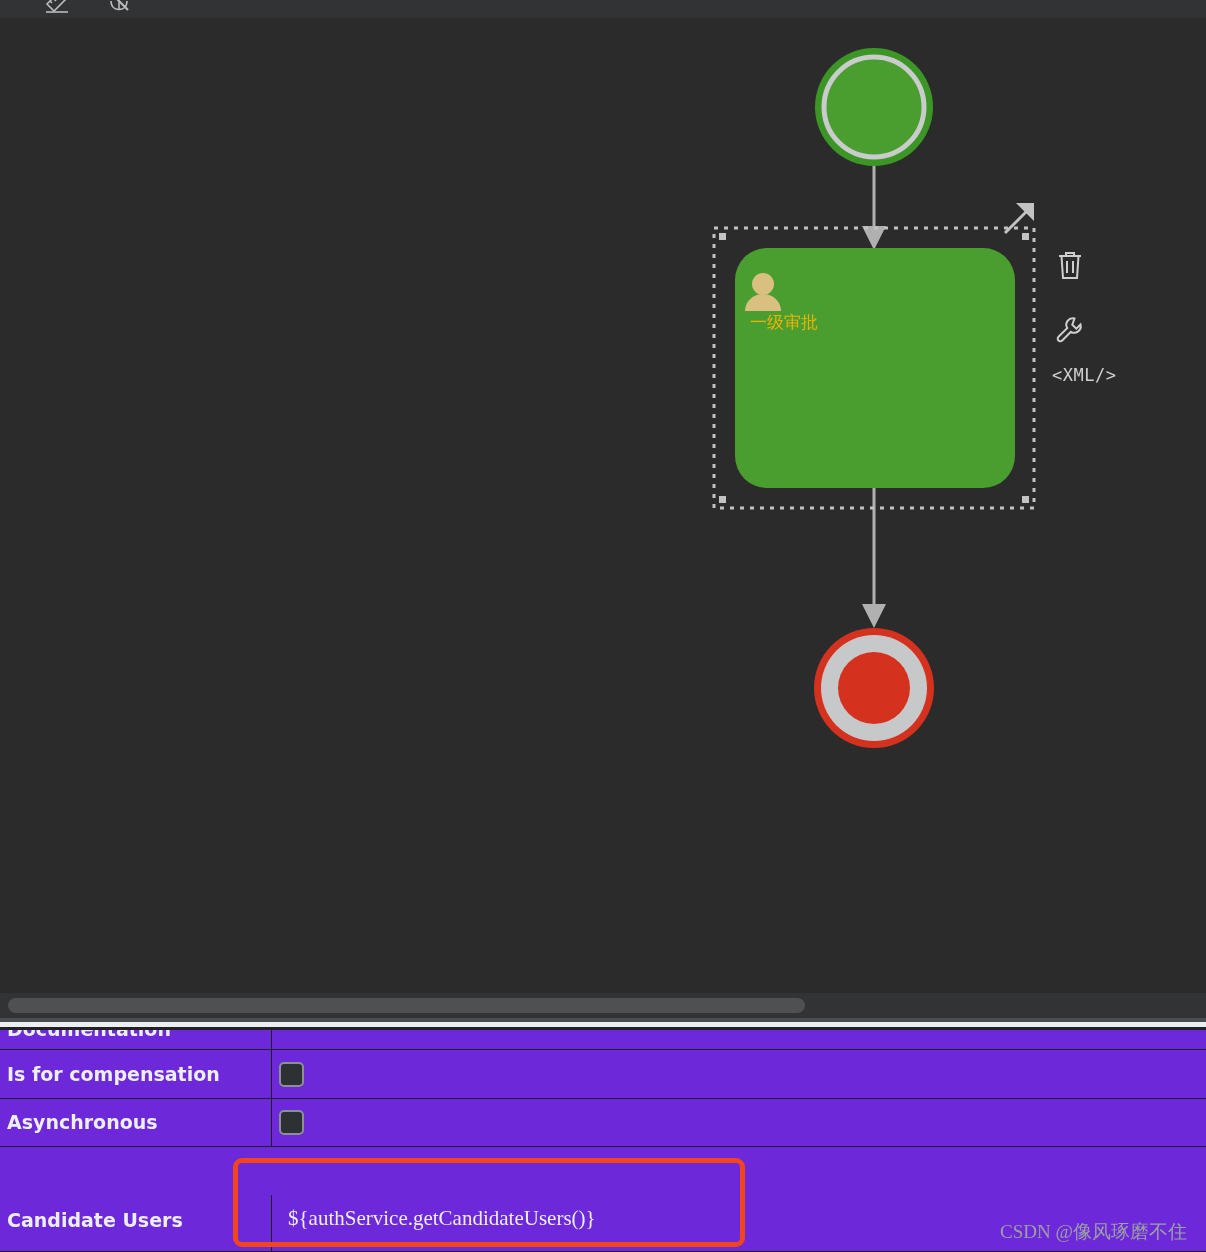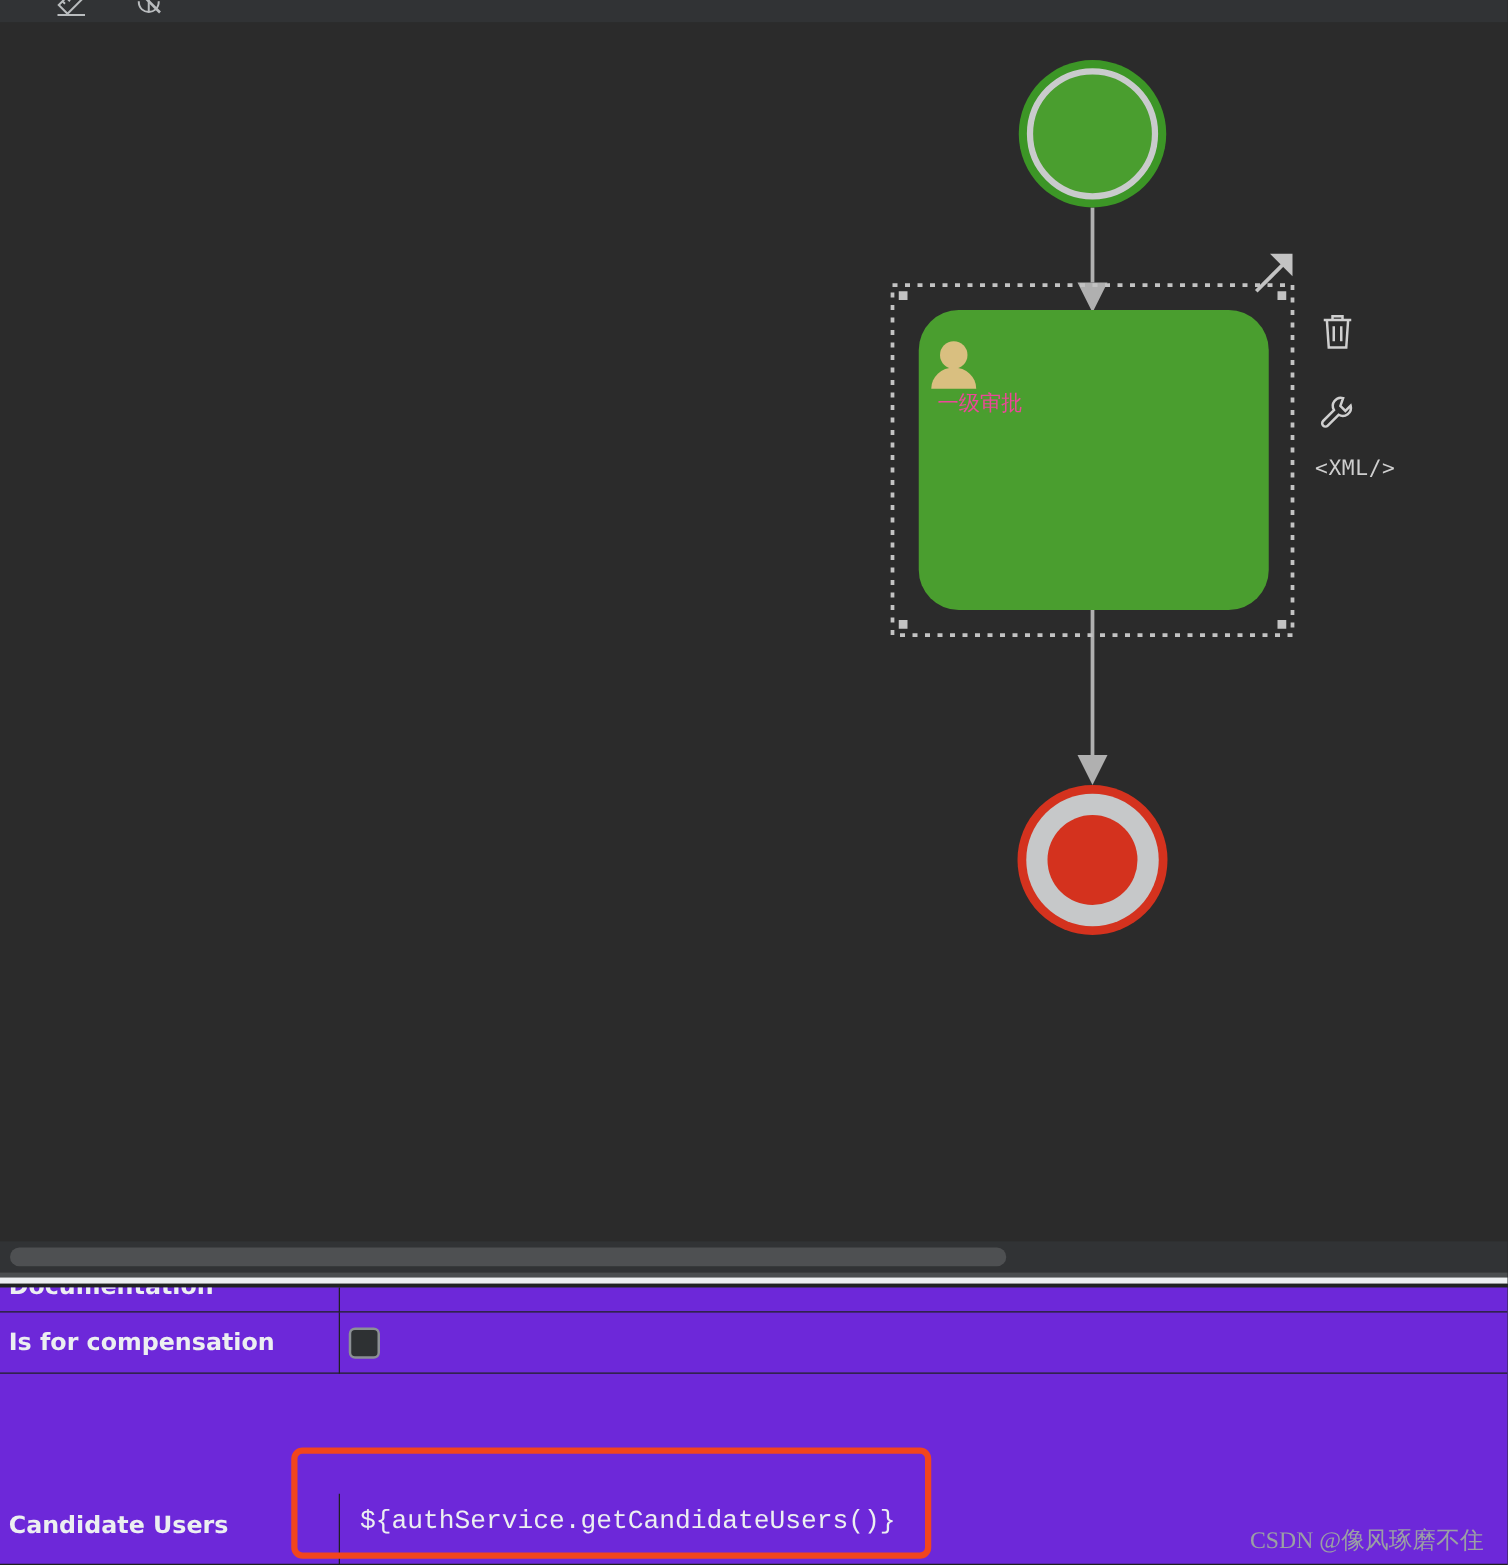--- a/index.html
+++ b/index.html
@@ -42,21 +42,21 @@
     overflow: hidden;
   }
   #canvas-svg {
     position: absolute;
     left: 0; top: 0;
   }
 
   
   .node-label {
     position: absolute;
-    color: #ec4899;
+    color: #eab308;
     font-size: 17px;
     font-family: "DejaVu Sans", "Liberation Sans", sans-serif;
     white-space: nowrap;
     pointer-events: none;
   }
   #task-label { left: 750px; top: 293px; }
 
   
   .pad-text {
     position: absolute;
@@ -140,21 +140,21 @@
     left: 271px;
     top: 0;
     width: 1px;
     background: #1f2122;
   }
   .prop-value {
     position: absolute;
     left: 288px;
     color: #eceff1;
     font-size: 21px;
-    font-family: Liberation Mono, monospace;
+    font-family: Liberation Serif, serif;
     white-space: nowrap;
   }
   .prop-checkbox {
     position: absolute;
     left: 279px;
     width: 25px; height: 25px;
     border: 2px solid #8b9094;
     border-radius: 5px;
     background: #2e3133;
     box-sizing: border-box;
@@ -291,20 +291,25 @@
     <div class="prop-label" style="top:0px;">Documentation</div>
     <div class="prop-divider" style="height:32px;"></div>
   </div>
 
   <div class="prop-row" style="top:20px; height:49px;">
     <div class="prop-label" style="top:13px;">Is for compensation</div>
     <div class="prop-divider" style="height:49px;"></div>
     <div class="prop-checkbox" style="top:12px;"></div>
   </div>
 
+  <div class="prop-row" style="top:69px; height:48px;">
+    <div class="prop-label" style="top:12px;">Asynchronous</div>
+    <div class="prop-divider" style="height:48px;"></div>
+    <div class="prop-checkbox" style="top:11px;"></div>
+  </div>
 
 
   <div class="prop-row" style="top:165px; height:57px;">
     <div class="prop-label" style="top:14px;">Candidate Users</div>
     <div class="prop-divider" style="height:57px;"></div>
     <div class="prop-value" style="top:11px;">${authService.getCandidateUsers()}</div>
   </div>
 </div>
 
 <div id="highlight-box"></div>

